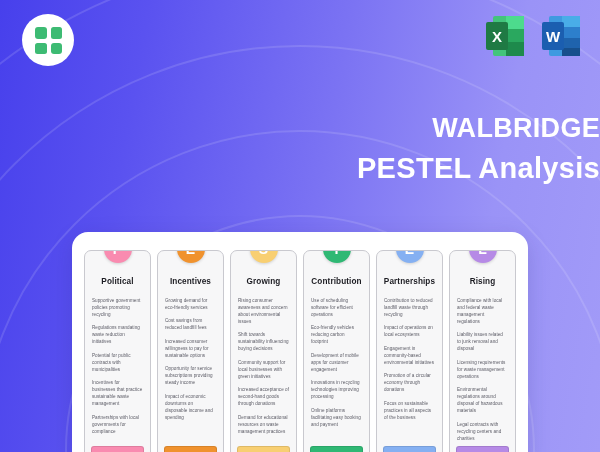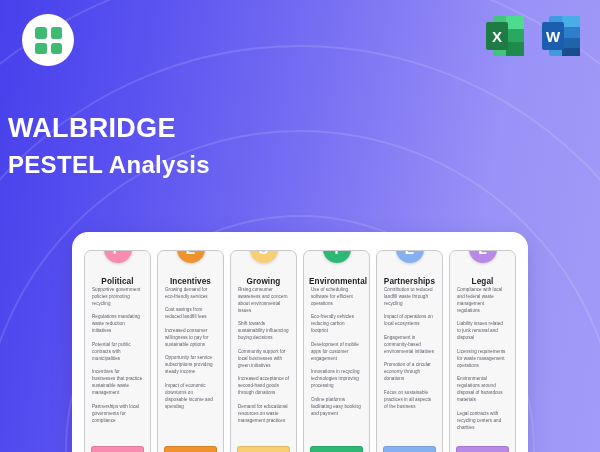--- a/index.html
+++ b/index.html
@@ -46,28 +46,28 @@
   .logo-grid i { display: block; background: #3dbb73; border-radius: 3px; }
   .logo-grid i.s { border-radius: 2.5px; }
 
   
   .office { position: absolute; top: 14px; display: block; }
   .office.excel { right: 74px; }
   .office.word  { right: 18px; }
 
   
   .titleblock {
-    position: absolute; left: 8px; right: 0; top: 113px;
-    text-align: left; color: #ffffff;
+    position: absolute; left: 16px; right: 0; top: 113px;
+    text-align: right; color: #ffffff;
   }
   .titleblock .l1 {
     font-size: 27px; font-weight: bold; letter-spacing: .3px; line-height: 1.18;
   }
   .titleblock .l2 {
-    font-size: 24px; font-weight: bold; letter-spacing: .3px; line-height: 1.18;
+    font-size: 29px; font-weight: bold; letter-spacing: .3px; line-height: 1.18;
     margin-top: 6px;
   }
 
   
   .panel {
     position: absolute;
     left: 72px; top: 232px;
     width: 456px; height: 230px;
     background: #ffffff;
     border-radius: 16px 16px 0 0;
@@ -99,21 +99,21 @@
     z-index: 3;
     box-shadow: 0 1px 3px rgba(0,0,0,0.16);
   }
   .col-title {
     margin-top: 26px;
     text-align: center;
     font-size: 8.2px;
     font-weight: bold;
     color: #1c1c22;
     letter-spacing: .1px;
-    padding-bottom: 1px;
+    padding-bottom: 12px;
   }
   .items { display: flex; flex-direction: column; gap: 6.5px; padding: 0 2px; }
   .item {
     font-size: 4.6px;
     line-height: 1.52;
     color: #5c5c66;
     letter-spacing: .04px;
   }
   .footbar {
     position: absolute;
@@ -203,21 +203,21 @@
             <div class="item">Rising consumer awareness and concern about environmental issues</div>
             <div class="item">Shift towards sustainability influencing buying decisions</div>
             <div class="item">Community support for local businesses with green initiatives</div>
             <div class="item">Increased acceptance of second-hand goods through donations</div>
             <div class="item">Demand for educational resources on waste management practices</div>
           </div>
           <div class="footbar" style="background: rgb(248, 207, 114);"></div>
         </div>
         <div class="col">
           <div class="badge" style="background: rgb(47, 184, 116);">T</div>
-          <div class="col-title">Environmental</div>
+          <div class="col-title">Contribution</div>
           <div class="items">
             <div class="item">Use of scheduling software for efficient operations</div>
             <div class="item">Eco-friendly vehicles reducing carbon footprint</div>
             <div class="item">Development of mobile apps for customer engagement</div>
             <div class="item">Innovations in recycling technologies improving processing</div>
             <div class="item">Online platforms facilitating easy booking and payment</div>
           </div>
           <div class="footbar" style="background: rgb(47, 184, 116);"></div>
         </div>
         <div class="col">
@@ -227,21 +227,21 @@
             <div class="item">Contribution to reduced landfill waste through recycling</div>
             <div class="item">Impact of operations on local ecosystems</div>
             <div class="item">Engagement in community-based environmental initiatives</div>
             <div class="item">Promotion of a circular economy through donations</div>
             <div class="item">Focus on sustainable practices in all aspects of the business</div>
           </div>
           <div class="footbar" style="background: rgb(133, 176, 242);"></div>
         </div>
         <div class="col">
           <div class="badge" style="background: rgb(182, 138, 230);">L</div>
-          <div class="col-title">Legal</div>
+          <div class="col-title">Rising</div>
           <div class="items">
             <div class="item">Compliance with local and federal waste management regulations</div>
             <div class="item">Liability issues related to junk removal and disposal</div>
             <div class="item">Licensing requirements for waste management operations</div>
             <div class="item">Environmental regulations around disposal of hazardous materials</div>
             <div class="item">Legal contracts with recycling centers and charities</div>
           </div>
           <div class="footbar" style="background: rgb(182, 138, 230);"></div>
         </div>
       </div>

